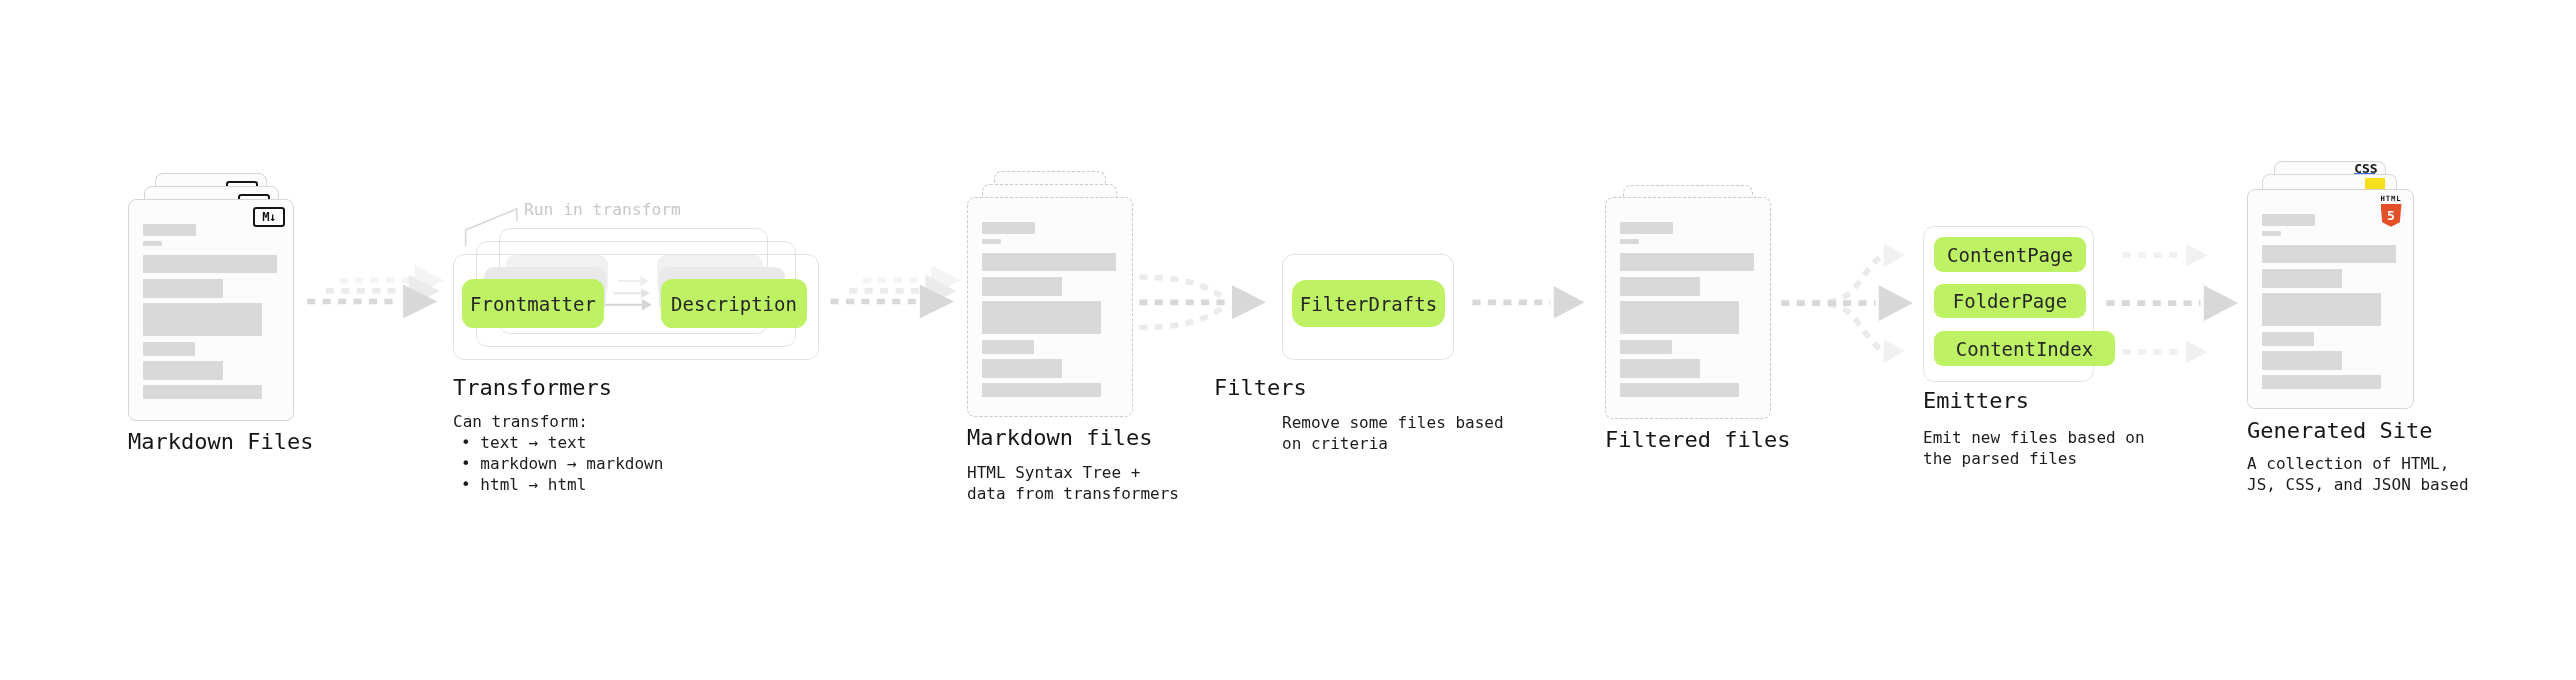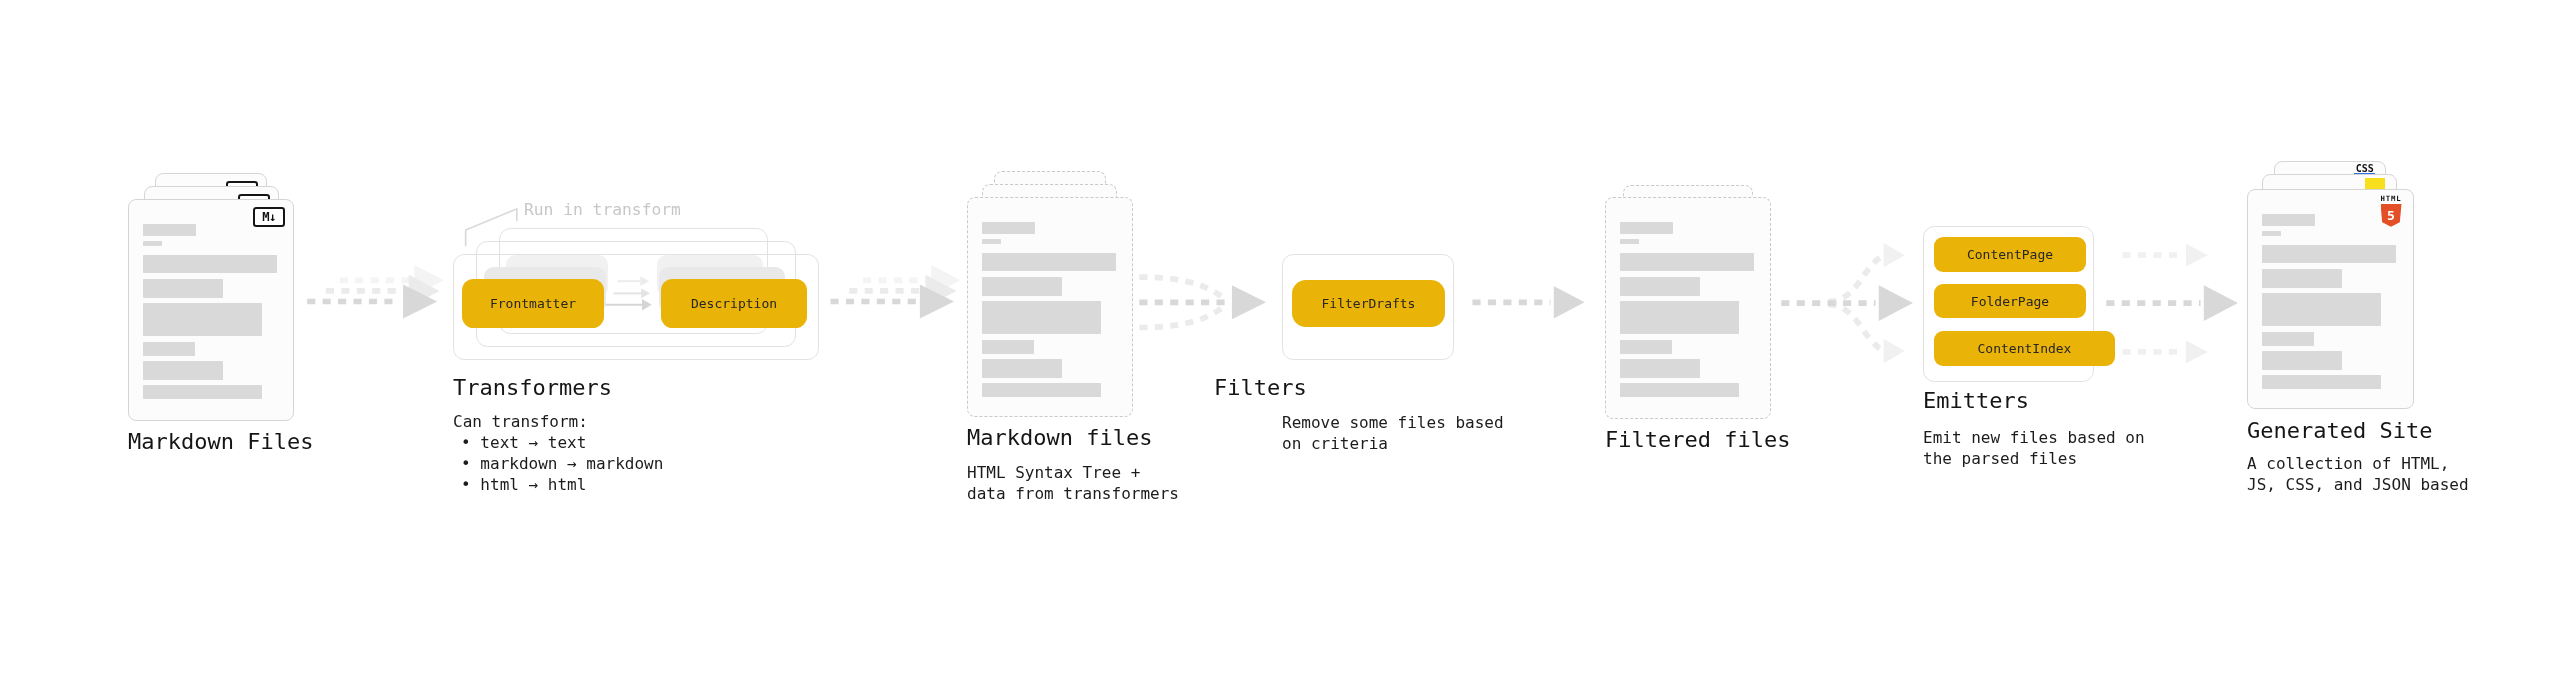--- a/index.html
+++ b/index.html
@@ -23,37 +23,37 @@
   .b8{width:119px;height:14.6px;}
 
   
   .mdbadge{position:absolute;top:7.3px;right:8.1px;width:32px;height:19.5px;background:#ffffff;
            border:2px solid #151515;border-radius:3.3px;box-sizing:border-box;
            display:flex;align-items:center;justify-content:center;
            font-weight:bold;font-size:12.2px;color:#111;letter-spacing:-0.8px;}
 
   
   .cssbadge{position:absolute;top:3.3px;right:9.8px;width:21px;text-align:center;}
-  .cssbadge .txt{font-size:10px;font-weight:bold;color:#111;line-height:7.3px;}
+  .cssbadge .txt{font-size:13px;font-weight:bold;color:#111;line-height:7.3px;}
   .cssbadge .blue{height:3.3px;background:#2f6fe4;margin-top:0.8px;}
   .jsbadge{position:absolute;top:3.3px;right:11.4px;width:19.5px;height:11.4px;background:#f7df1e;}
   .htmlbadge{position:absolute;top:4.9px;right:9px;width:26px;text-align:center;}
   .htmlbadge .txt{font-size:7.3px;font-weight:bold;color:#111;line-height:8.1px;letter-spacing:0.8px;}
   .htmlbadge .shield{width:21px;height:23px;margin:0.8px auto 0;background:#e34f26;
            clip-path:polygon(0 0,100% 0,92% 80%,50% 100%,8% 80%);
            display:flex;align-items:center;justify-content:center;
            color:#fff;font-weight:bold;font-size:13px;}
 
   
   .obox{position:absolute;border:1.6px solid #e2e2e2;border-radius:11.4px;box-sizing:border-box;background:transparent;}
 
   
-  .pill{position:absolute;background:#eab308;border-radius:11.4px;box-sizing:border-box;
+  .pill{position:absolute;background:#bef264;border-radius:11.4px;box-sizing:border-box;
         display:flex;align-items:center;justify-content:center;
-        font-size:13px;color:#262626;white-space:nowrap;text-align:right;}
+        font-size:19px;color:#262626;white-space:nowrap;text-align:right;}
   .gpill{position:absolute;border-radius:9.8px;}
   .g2{background:#e9e9e9;}
   .g3{background:#f1f1f1;}
 
   
   .title{position:absolute;font-size:22px;line-height:26px;color:#151515;white-space:nowrap;}
   .desc{position:absolute;font-size:16px;line-height:21px;color:#1c1c1c;white-space:nowrap;}
   .desc .indent{padding-left:8.1px;}
   .callout{position:absolute;left:524px;top:200px;font-size:16.3px;line-height:19.5px;color:#c7c7c7;white-space:nowrap;}
 

